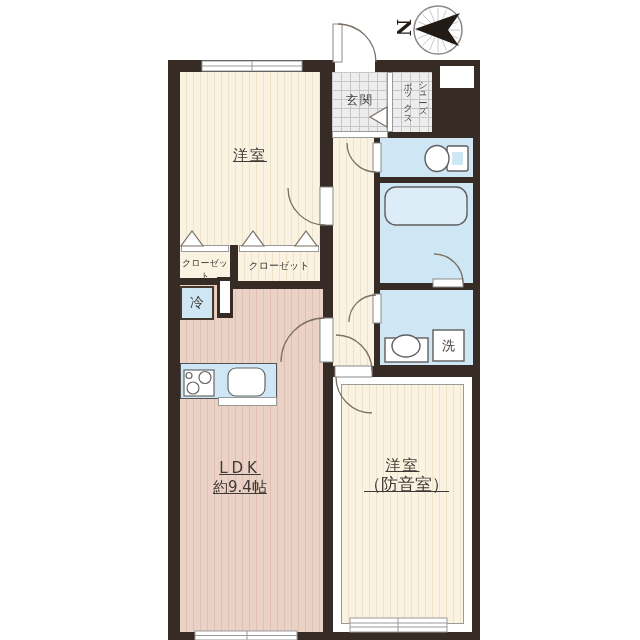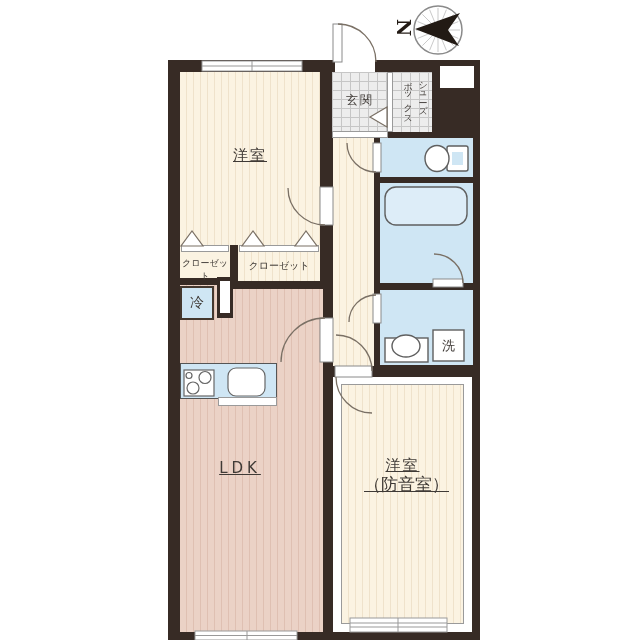--- a/index.html
+++ b/index.html
@@ -151,20 +151,21 @@
   <div class="abs vtext" style="left:398px;top:75px;width:32px;height:56px;">
     <span>シューズ</span>
     <span>ボックス</span>
   </div>
 
   <div class="abs lbl-small" style="left:179px;top:257px;width:52px;font-size:9px;">クローゼット</div>
   <div class="abs lbl-small" style="left:238px;top:259px;width:82px;font-size:10px;">クローゼット</div>
 
   <div class="abs lbl" style="left:180px;top:459px;width:120px;">
     <div style="letter-spacing:4px;">LDK</div>
+    <div>約9.4帖</div>
   </div>
 
   <div class="abs lbl" style="left:341px;top:456px;width:123px;">
     <div class="spaced">洋室</div>
     <div style="font-size:17px;padding-left:8px;">（防音室）</div>
   </div>
 
   <div class="abs lbl-small" style="left:433px;top:330px;width:31px;height:31px;font-size:13px;display:flex;align-items:center;justify-content:center;">洗</div>
 
 </div>

